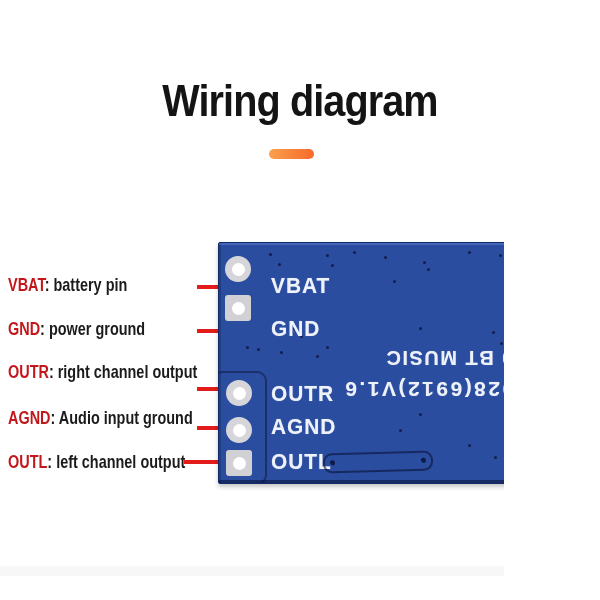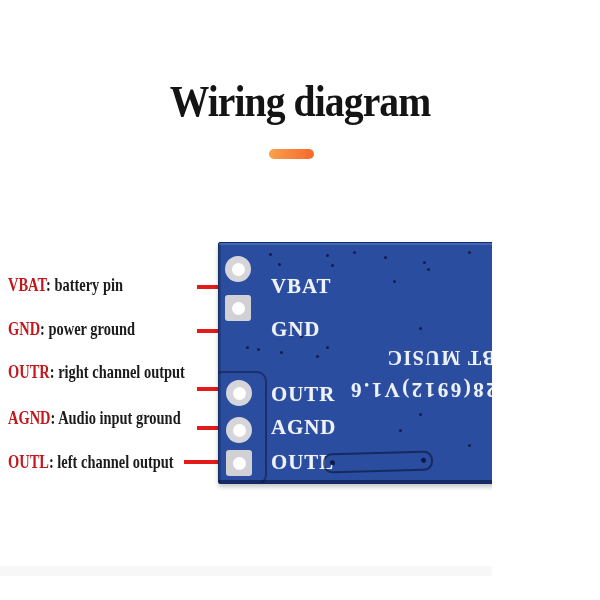--- a/index.html
+++ b/index.html
@@ -1,18 +1,18 @@
 <!DOCTYPE html>
 <html><head>
 <meta charset="utf-8">
 <style>
   html,body{margin:0;padding:0;background:#ffffff;}
   #canvas{
     position:relative;width:492px;height:600px;background:#ffffff;
-    overflow:hidden;font-family:Liberation Serif, serif;
+    overflow:hidden;font-family:Liberation Sans, sans-serif;padding-left:12px;
   }
   
   #page-title{
     position:absolute;left:0;top:76px;width:600px;margin:0;
     text-align:center;font-size:44px;font-weight:bold;color:#141414;
     letter-spacing:-1px;transform:scaleX(.9);transform-origin:50% 50%;
   }
   #accent-dash{
     position:absolute;left:269px;top:149px;width:45px;height:10px;
     border-radius:5px;background:linear-gradient(90deg,#f9a04e,#f8692b);

